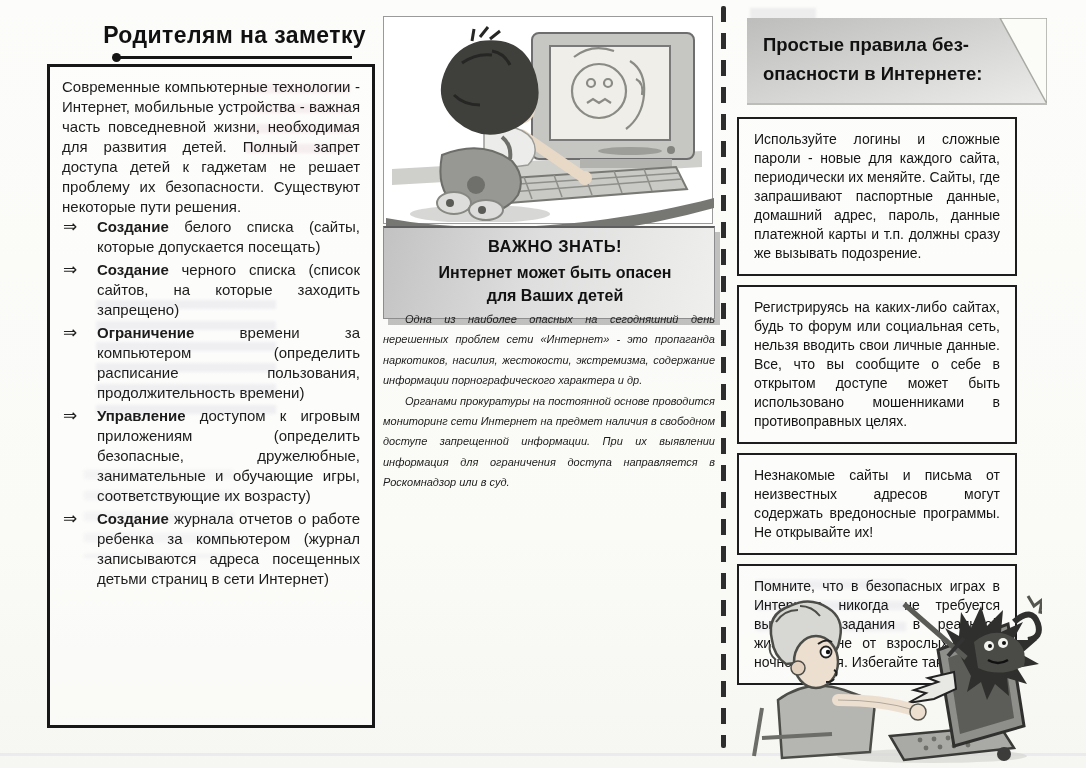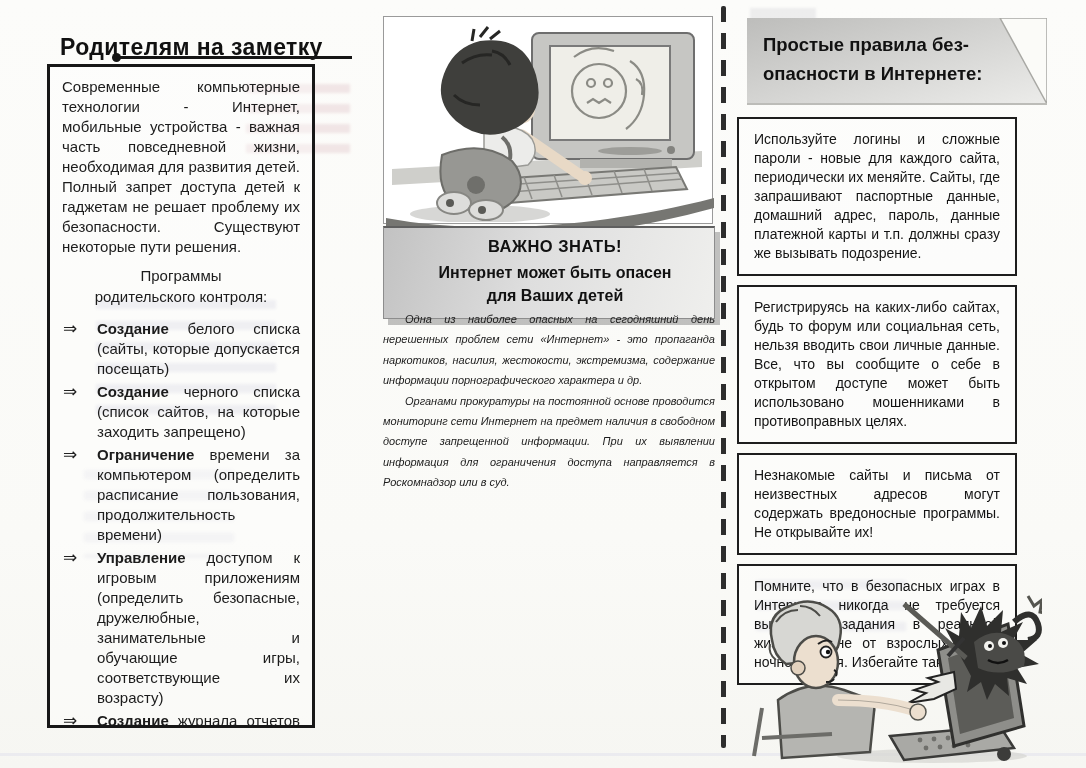--- a/index.html
+++ b/index.html
@@ -8,25 +8,25 @@
         background:linear-gradient(180deg,#fcfcfa 0%,#fafaf7 70%,#f6f6f2 100%);color:#1c1c1c;}
 
   
   .ghost{position:absolute;filter:blur(1.6px);pointer-events:none;}
   .ghost.lines{background-image:repeating-linear-gradient(180deg,rgba(150,150,185,.20) 0 9px,transparent 9px 21px);}
   .ghost.pink{background-image:repeating-linear-gradient(180deg,rgba(205,150,160,.22) 0 9px,transparent 9px 20px);}
   .ghost.patch{background:rgba(150,150,160,.14);}
   .scan-bottom-edge{position:absolute;left:0;top:753px;width:100%;height:3px;background:#e7e7ee;opacity:.75;}
 
   
-  .left-title{position:absolute;left:48px;top:22px;width:318px;margin:12px;text-align:left;
+  .left-title{position:absolute;left:48px;top:22px;width:318px;margin:0;text-align:right;
               font-size:23px;font-weight:bold;letter-spacing:.4px;color:#111;}
   .title-underline{position:absolute;left:120px;top:56px;width:232px;height:2.5px;background:#151515;}
   .underline-dot{position:absolute;left:-8px;top:-3px;width:9px;height:9px;border-radius:50%;background:#151515;}
-  .left-box{position:absolute;left:47px;top:64px;width:268px;height:664px;box-sizing:border-box;
+  .left-box{position:absolute;left:47px;top:64px;width:328px;height:664px;box-sizing:border-box;
             border:3px solid #171717;background:rgba(255,255,255,.35);padding:8px 12px 0 12px;overflow:hidden;}
   .intro{margin:2px 0 0 0;font-size:15px;line-height:20px;text-align:justify;}
   .subhead{margin:8px 0 12px 0;text-align:center;font-size:15px;line-height:21px;white-space:pre-line;}
   .ctl-list{display:block;}
   .ctl-item{display:flex;margin:0 0 3px 0;}
   .ctl-marker{flex:0 0 34px;font-size:17px;line-height:20px;color:#222;padding-left:1px;}
   .ctl-text{flex:1;font-size:15px;line-height:20px;text-align:justify;}
   .ctl-text b{font-weight:bold;}
 
   
@@ -70,22 +70,20 @@
   <div class="ghost lines" style="left:756px;top:580px;width:150px;height:52px;"></div>
   <div class="scan-bottom-edge"></div>
 
   <h1 class="left-title">Родителям на заметку</h1>
   <div class="title-underline">
     <span class="underline-dot"></span>
   </div>
 
   <section class="left-box">
     <p class="intro">Современные компьютерные технологии - Интернет, мобильные устройства - важная часть повседневной жизни, необходимая для развития детей. Полный запрет доступа детей к гаджетам не решает проблему их безопасности. Существуют некоторые пути решения.</p>
-    <p class="subhead">Программы
-родительского контроля:</p>
     <div class="ctl-list">
       <div class="ctl-item">
         <span class="ctl-marker">⇒</span>
         <span class="ctl-text"><b>Создание</b><span> белого списка (сайты, которые допускается посещать)</span></span>
       </div>
       <div class="ctl-item">
         <span class="ctl-marker">⇒</span>
         <span class="ctl-text"><b>Создание</b><span> черного списка (список сайтов, на которые заходить запрещено)</span></span>
       </div>
       <div class="ctl-item">

